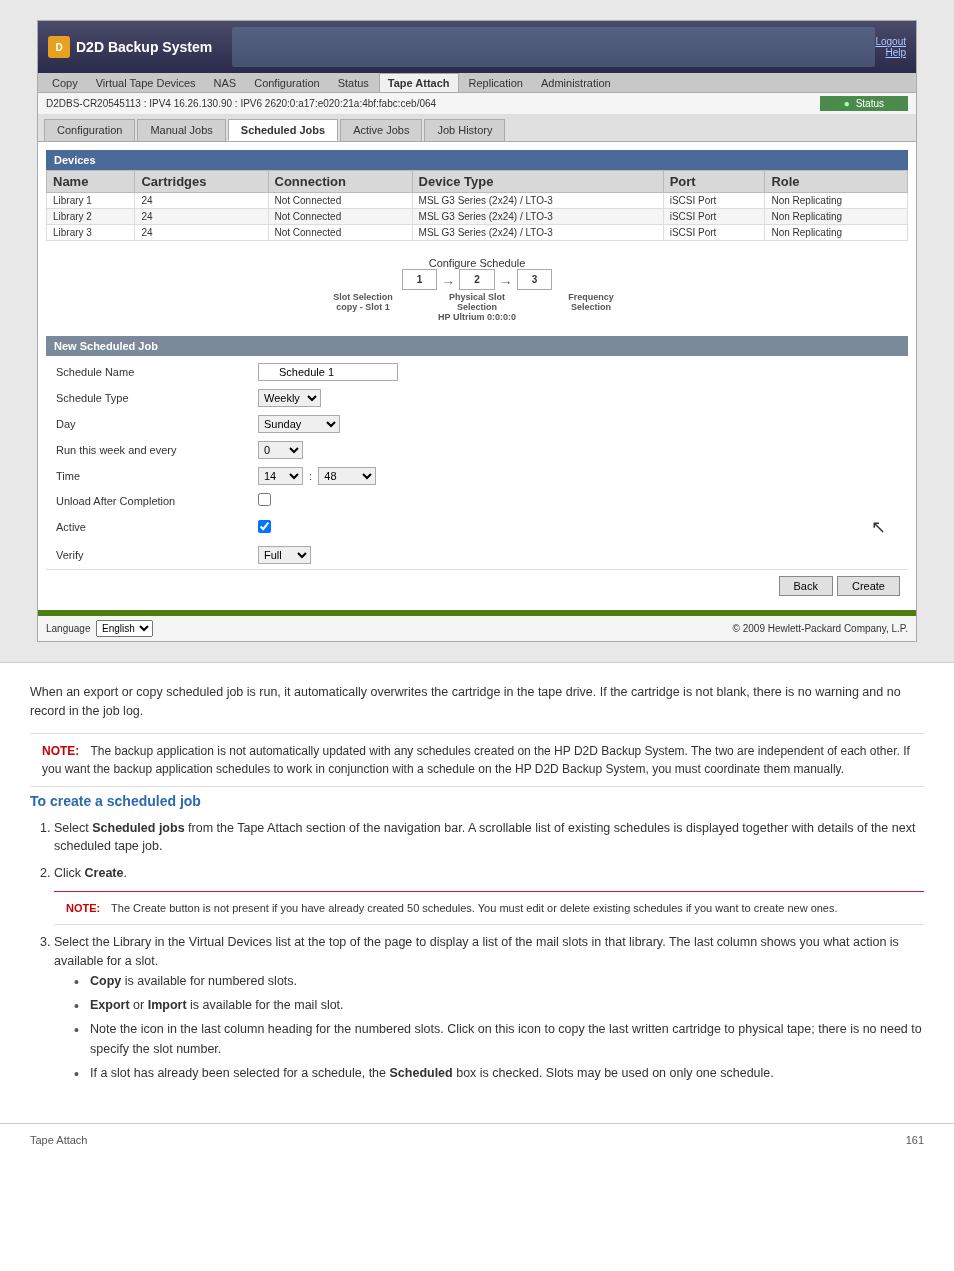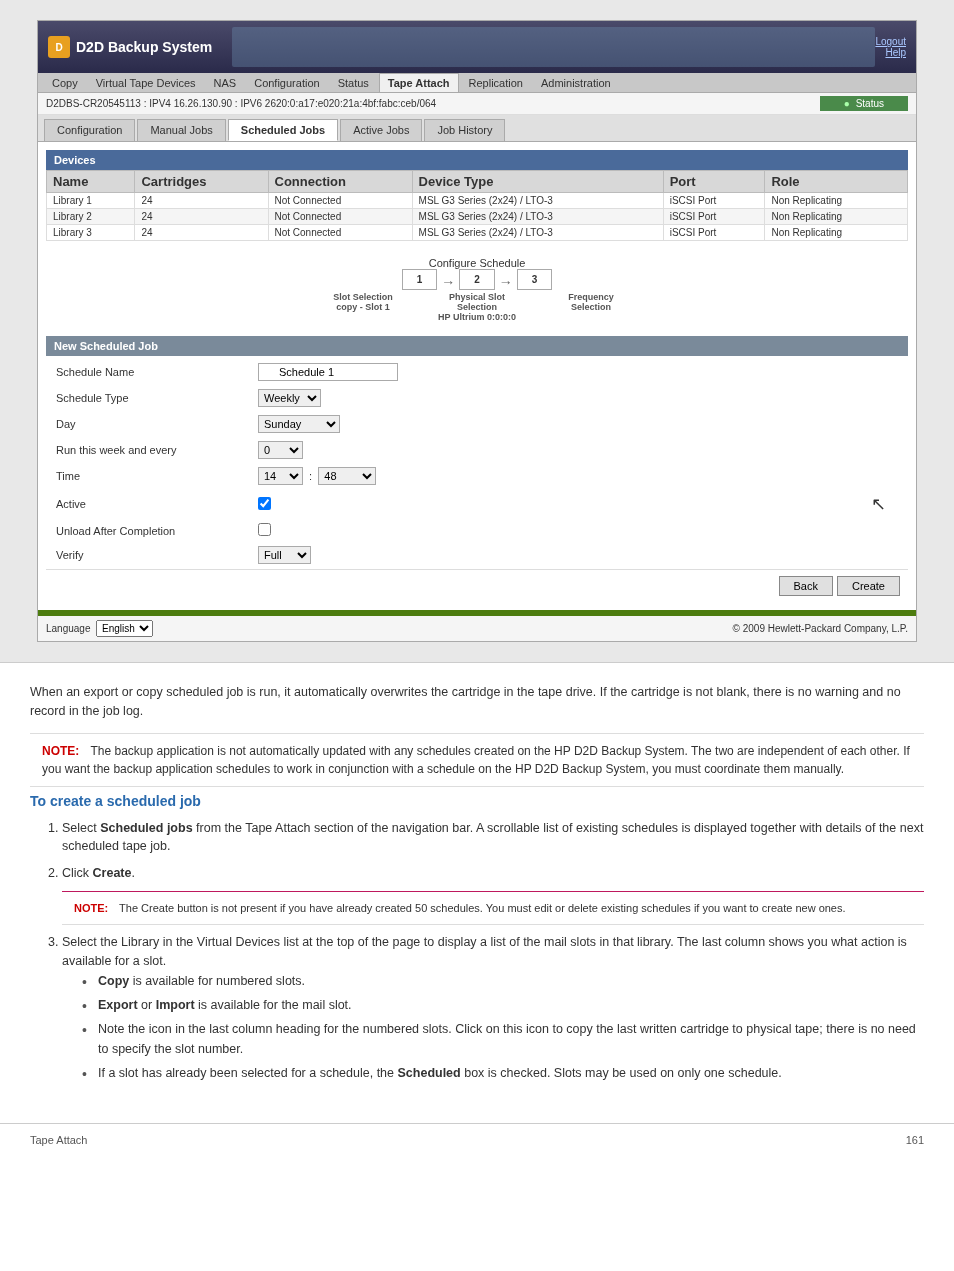--- a/index.html
+++ b/index.html
@@ -292,21 +292,21 @@
 
     .section-heading {
       color: #2a6aad;
       font-size: 14px;
       font-weight: bold;
       margin-bottom: 10px;
       margin-top: 6px;
     }
 
     .numbered-list {
-      margin-left: 32px;
+      margin-left: 24px;
       margin-bottom: 10px;
     }
     .numbered-list li {
       font-size: 12.5px;
       line-height: 1.5;
       margin-bottom: 8px;
       color: #333;
     }
 
     .inner-note-box {
@@ -529,30 +529,30 @@
               <option>14</option>
             </select>
             &nbsp;:&nbsp;
             <select class="form-select" style="width:58px;">
               <option>48</option>
             </select>
           </td>
           <td></td>
         </tr>
         <tr>
+          <td>Unload After Completion</td>
+          <td><input type="checkbox" class="form-checkbox" style=""></td>
+          <td></td>
+        </tr>
+        <tr>
           <td>Active</td>
           <td><input type="checkbox" checked="" class="form-checkbox" style=""></td>
           <td style="text-align:right; padding-right:20px;">
             <span class="cursor-arrow">↖</span>
           </td>
-        </tr>
-        <tr>
-          <td>Unload After Completion</td>
-          <td><input type="checkbox" class="form-checkbox" style=""></td>
-          <td></td>
         </tr>
         <tr>
           <td>Verify</td>
           <td>
             <select class="form-select">
               <option>Full</option>
               <option>None</option>
               <option>Quick</option>
             </select>
           </td>

